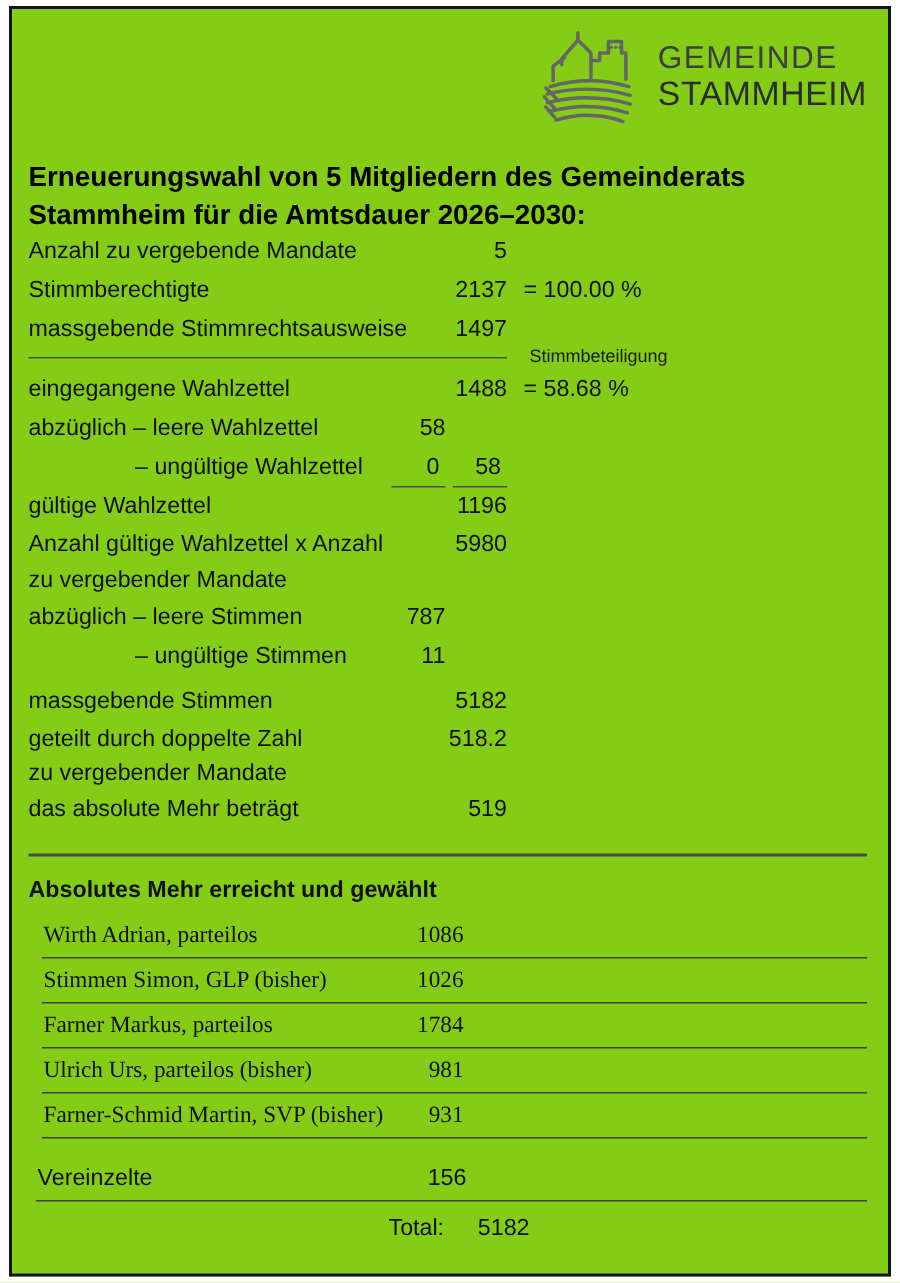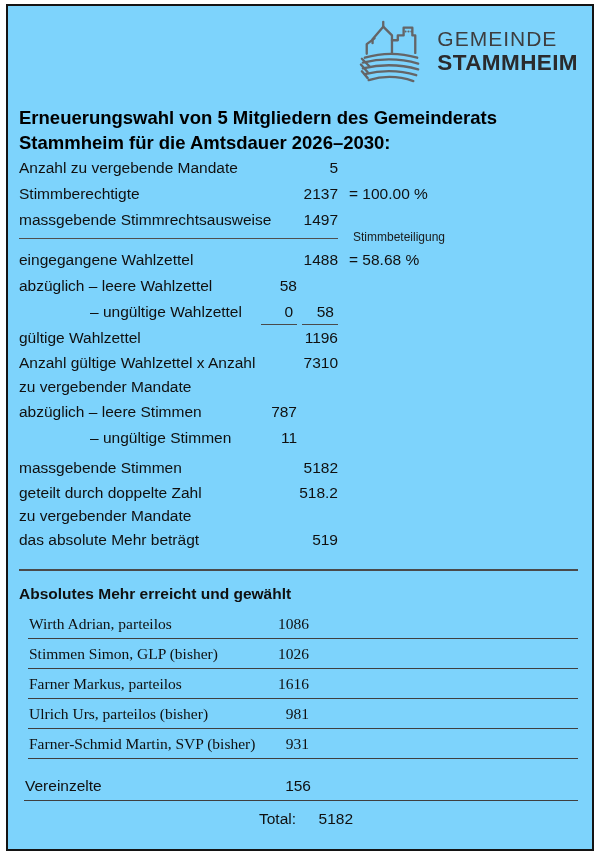--- a/index.html
+++ b/index.html
@@ -1,24 +1,24 @@
 <!DOCTYPE html>
 <html><head>
 <meta charset="utf-8">
 <style>
   html,body{margin:0;padding:0;background:#fff;}
   body{width:600px;height:855px;position:relative;font-family:"Liberation Sans","DejaVu Sans",sans-serif;color:#101010;}
-  .sheet{position:absolute;left:6px;top:4px;right:6px;bottom:4px;border:2px solid #141414;box-sizing:border-box;padding:0 14px 0 11px;overflow:hidden;background:#7dd3fc;}
+  .sheet{position:absolute;left:6px;top:4px;right:6px;bottom:4px;border:2px solid #141414;box-sizing:border-box;padding:0 14px 0 11px;overflow:hidden;background:#84cc16;}
 
   
   .logo{display:flex;justify-content:flex-end;align-items:center;gap:13px;margin-top:8px;height:74px;}
   .logo svg{width:66px;height:70px;}
   .logo-text{text-align:left;line-height:1;}
   .logo-g{font-size:21px;font-weight:400;color:#3d3e40;letter-spacing:1px;}
-  .logo-s{font-size:22.5px;font-weight:700;color:#2a2b2d;letter-spacing:0.4px;margin-top:3px;text-align:right;}
+  .logo-s{font-size:22.5px;font-weight:400;color:#2a2b2d;letter-spacing:0.4px;margin-top:3px;text-align:right;}
 
   
   .title{font-size:18.5px;font-weight:700;line-height:25px;margin-top:17px;color:#000;}
 
   
   .stats{margin-top:0;font-size:15.5px;}
   .srow{position:relative;height:26px;line-height:26px;}
   .srow.twoline{height:48px;line-height:24px;}
   .srow.gap4{margin-top:4px;}
   .lbl{position:absolute;left:0;top:0;white-space:nowrap;}
@@ -132,21 +132,21 @@
     <div class="srow">
       <span class="lbl">gültige Wahlzettel</span>
       <span class="num main">1196</span>
     </div>
 
     <div class="srow twoline">
       <span class="lbl">
         <div>Anzahl gültige Wahlzettel x Anzahl</div>
         <div>zu vergebender Mandate</div>
       </span>
-      <span class="num main" style="line-height:24px;">7310</span>
+      <span class="num main" style="line-height:24px;">5980</span>
     </div>
 
     <div class="srow">
       <span class="lbl i1">abzüglich – leere Stimmen</span>
       <span class="num mid">787</span>
     </div>
 
     <div class="srow">
       <span class="lbl i2">– ungültige Stimmen</span>
       <span class="num mid">11</span>
@@ -180,21 +180,21 @@
     <div class="crow">
       <span class="cname">Wirth Adrian, parteilos</span>
       <span class="cvotes">1086</span>
     </div>
     <div class="crow">
       <span class="cname">Stimmen Simon, GLP (bisher)</span>
       <span class="cvotes">1026</span>
     </div>
     <div class="crow">
       <span class="cname">Farner Markus, parteilos</span>
-      <span class="cvotes">1616</span>
+      <span class="cvotes">1784</span>
     </div>
     <div class="crow">
       <span class="cname">Ulrich Urs, parteilos (bisher)</span>
       <span class="cvotes">981</span>
     </div>
     <div class="crow">
       <span class="cname">Farner-Schmid Martin, SVP (bisher)</span>
       <span class="cvotes">931</span>
     </div>
   </div>

